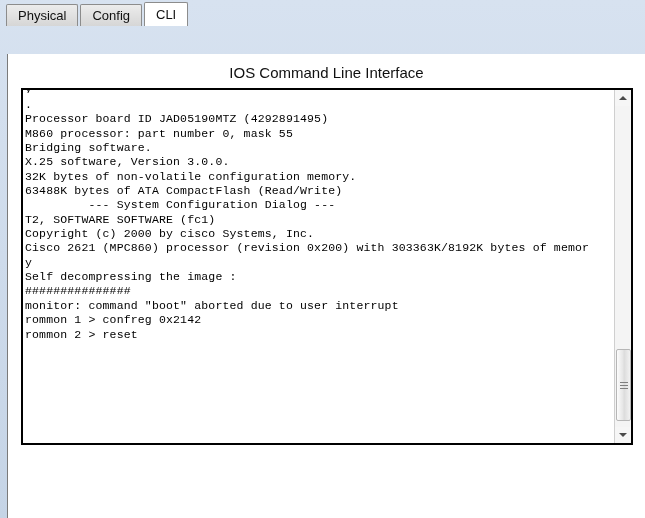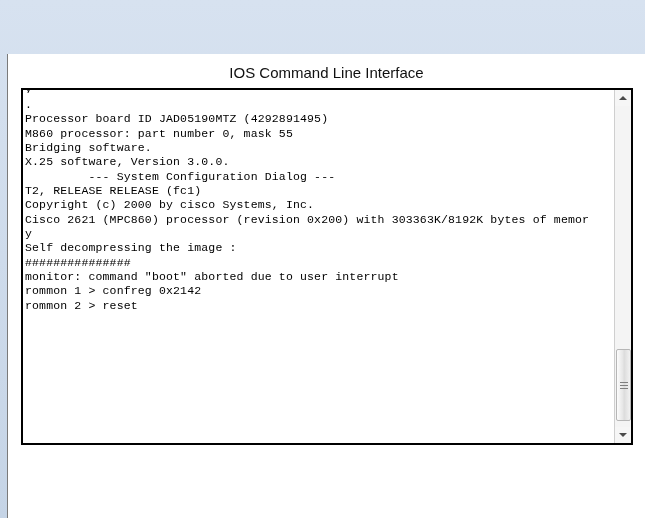--- a/index.html
+++ b/index.html
@@ -257,37 +257,44 @@
     box-shadow: 0 1px 0 rgba(255,255,255,0.7) inset;
     cursor: default;
   }
 </style>
 </head>
 <body>
 
 <div class="window">
 
 
+  <div class="tabstrip">
+    <div class="tab">Physical</div>
+    <div class="tab">Config</div>
+    <div class="tab active">CLI</div>
+  </div>
 
   <div class="content">
     <div class="panel-title">IOS Command Line Interface</div>
 
     <div class="terminal-wrap">
       <div class="terminal" id="terminal">
           <div class="term-line clip-top">y</div>
           <div class="term-line">.</div>
           <div class="term-line">Processor board ID JAD05190MTZ (4292891495)</div>
           <div class="term-line">M860 processor: part number 0, mask 55</div>
           <div class="term-line">Bridging software.</div>
           <div class="term-line">X.25 software, Version 3.0.0.</div>
+          <div class="term-line">32K bytes of non-volatile configuration memory.</div>
+          <div class="term-line">63488K bytes of ATA CompactFlash (Read/Write)</div>
           <div class="term-line"></div>
           <div class="term-line"></div>
           <div class="term-line">         --- System Configuration Dialog ---</div>
           <div class="term-line"></div>
-          <div class="term-line">T2, RELEASE RELEASE (fc1)</div>
+          <div class="term-line">T2, SOFTWARE SOFTWARE (fc1)</div>
           <div class="term-line">Copyright (c) 2000 by cisco Systems, Inc.</div>
           <div class="term-line">Cisco 2621 (MPC860) processor (revision 0x200) with 303363K/8192K bytes of memor</div>
           <div class="term-line">y</div>
           <div class="term-line"></div>
           <div class="term-line">Self decompressing the image :</div>
           <div class="term-line">###############</div>
           <div class="term-line">monitor: command "boot" aborted due to user interrupt</div>
           <div class="term-line">rommon 1 &gt; confreg 0x2142</div>
           <div class="term-line">rommon 2 &gt; reset</div>
         </div>

